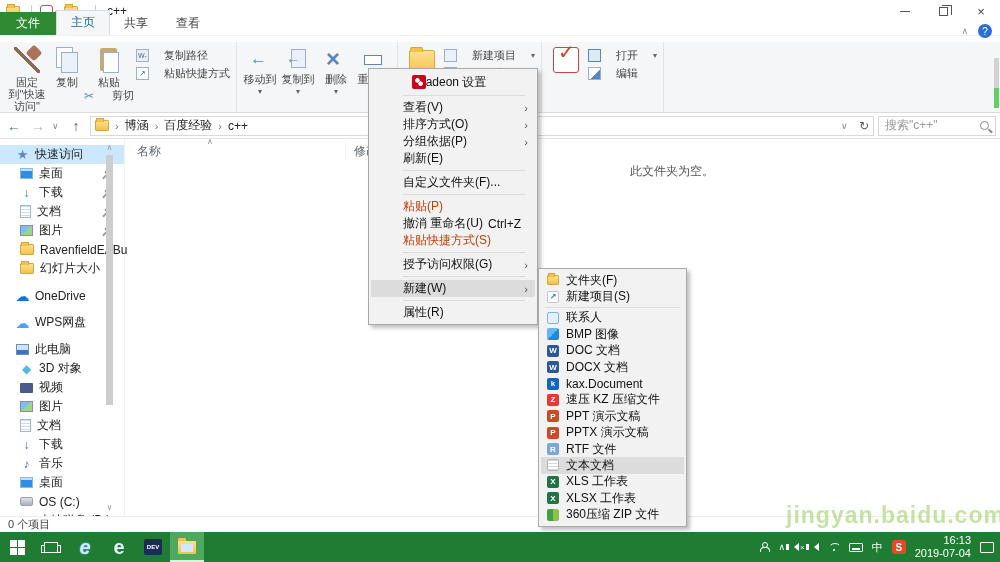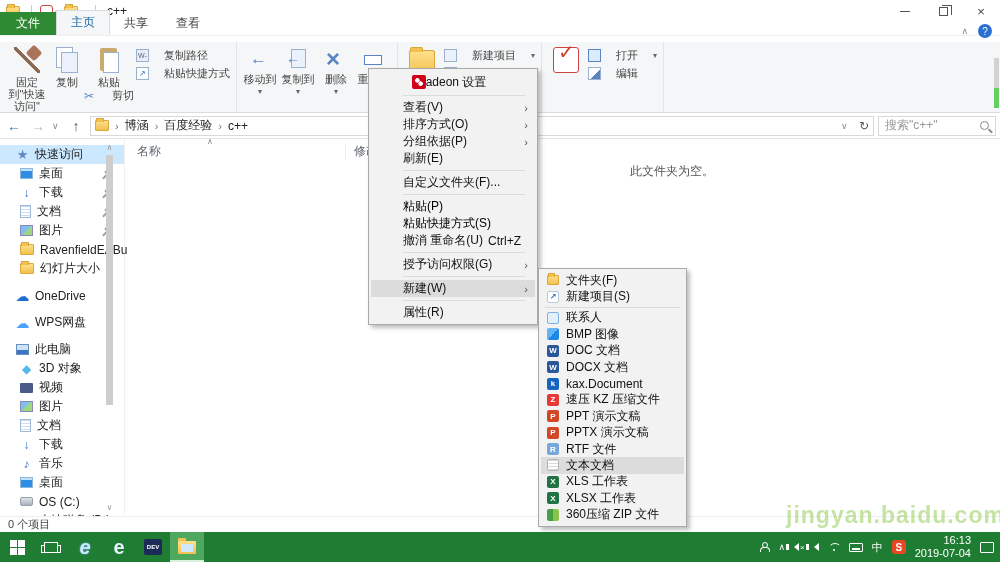--- a/index.html
+++ b/index.html
@@ -166,21 +166,21 @@
     border-top:1px solid #eee; display:flex; align-items:center; padding-left:8px; font-size:11px;
     color:#444; }
 
   
   .menu { position:absolute; background:#f2f2f2; border:1px solid #a9a9a9;
     box-shadow:3px 3px 4px rgba(0,0,0,.25); z-index:20; padding:3px 2px; }
   .cmenu { left:368px; top:68px; width:170px; }
   .m-item { height:17px; display:flex; align-items:center; padding:0 8px 0 32px; position:relative;
     font-size:12px; color:#111; white-space:nowrap; }
   .m-item.tall { height:20px; }
-  .m-item.dis { color:#000000; }
+  .m-item.dis { color:#c2410c; }
   .m-item.hl { background:#dcdcdc; }
   .m-sep { height:1px; background:#dcdcdc; margin:3px 10px 3px 32px; }
   .m-arrow { position:absolute; right:7px; font-size:11px; color:#555; }
   .m-short { position:absolute; right:14px; color:#111; }
   .m-icon { position:absolute; left:9px; width:14px; height:14px; }
   .amd-icon { background:#d0021b; border-radius:2px; position:relative; }
   .amd-icon::before { content:""; position:absolute; inset:3px; background:
     radial-gradient(circle at 30% 30%, #fff 2px, transparent 2.5px),
     radial-gradient(circle at 70% 70%, #fff 2px, transparent 2.5px); }
 
@@ -551,26 +551,26 @@
       <span>刷新(E)</span>
     </div>
     <div class="m-sep"></div>
     <div class="m-item">
       <span>自定义文件夹(F)...</span>
     </div>
     <div class="m-sep"></div>
     <div class="m-item dis">
       <span>粘贴(P)</span>
     </div>
+    <div class="m-item">
+      <span>撤消 重命名(U)</span>
+      <span class="m-short">Ctrl+Z</span>
+    </div>
     <div class="m-item dis">
       <span>粘贴快捷方式(S)</span>
-    </div>
-    <div class="m-item">
-      <span>撤消 重命名(U)</span>
-      <span class="m-short">Ctrl+Z</span>
     </div>
     <div class="m-sep"></div>
     <div class="m-item">
       <span>授予访问权限(G)</span>
       <span class="m-arrow">›</span>
     </div>
     <div class="m-sep"></div>
     <div class="m-item hl">
       <span>新建(W)</span>
       <span class="m-arrow">›</span>

